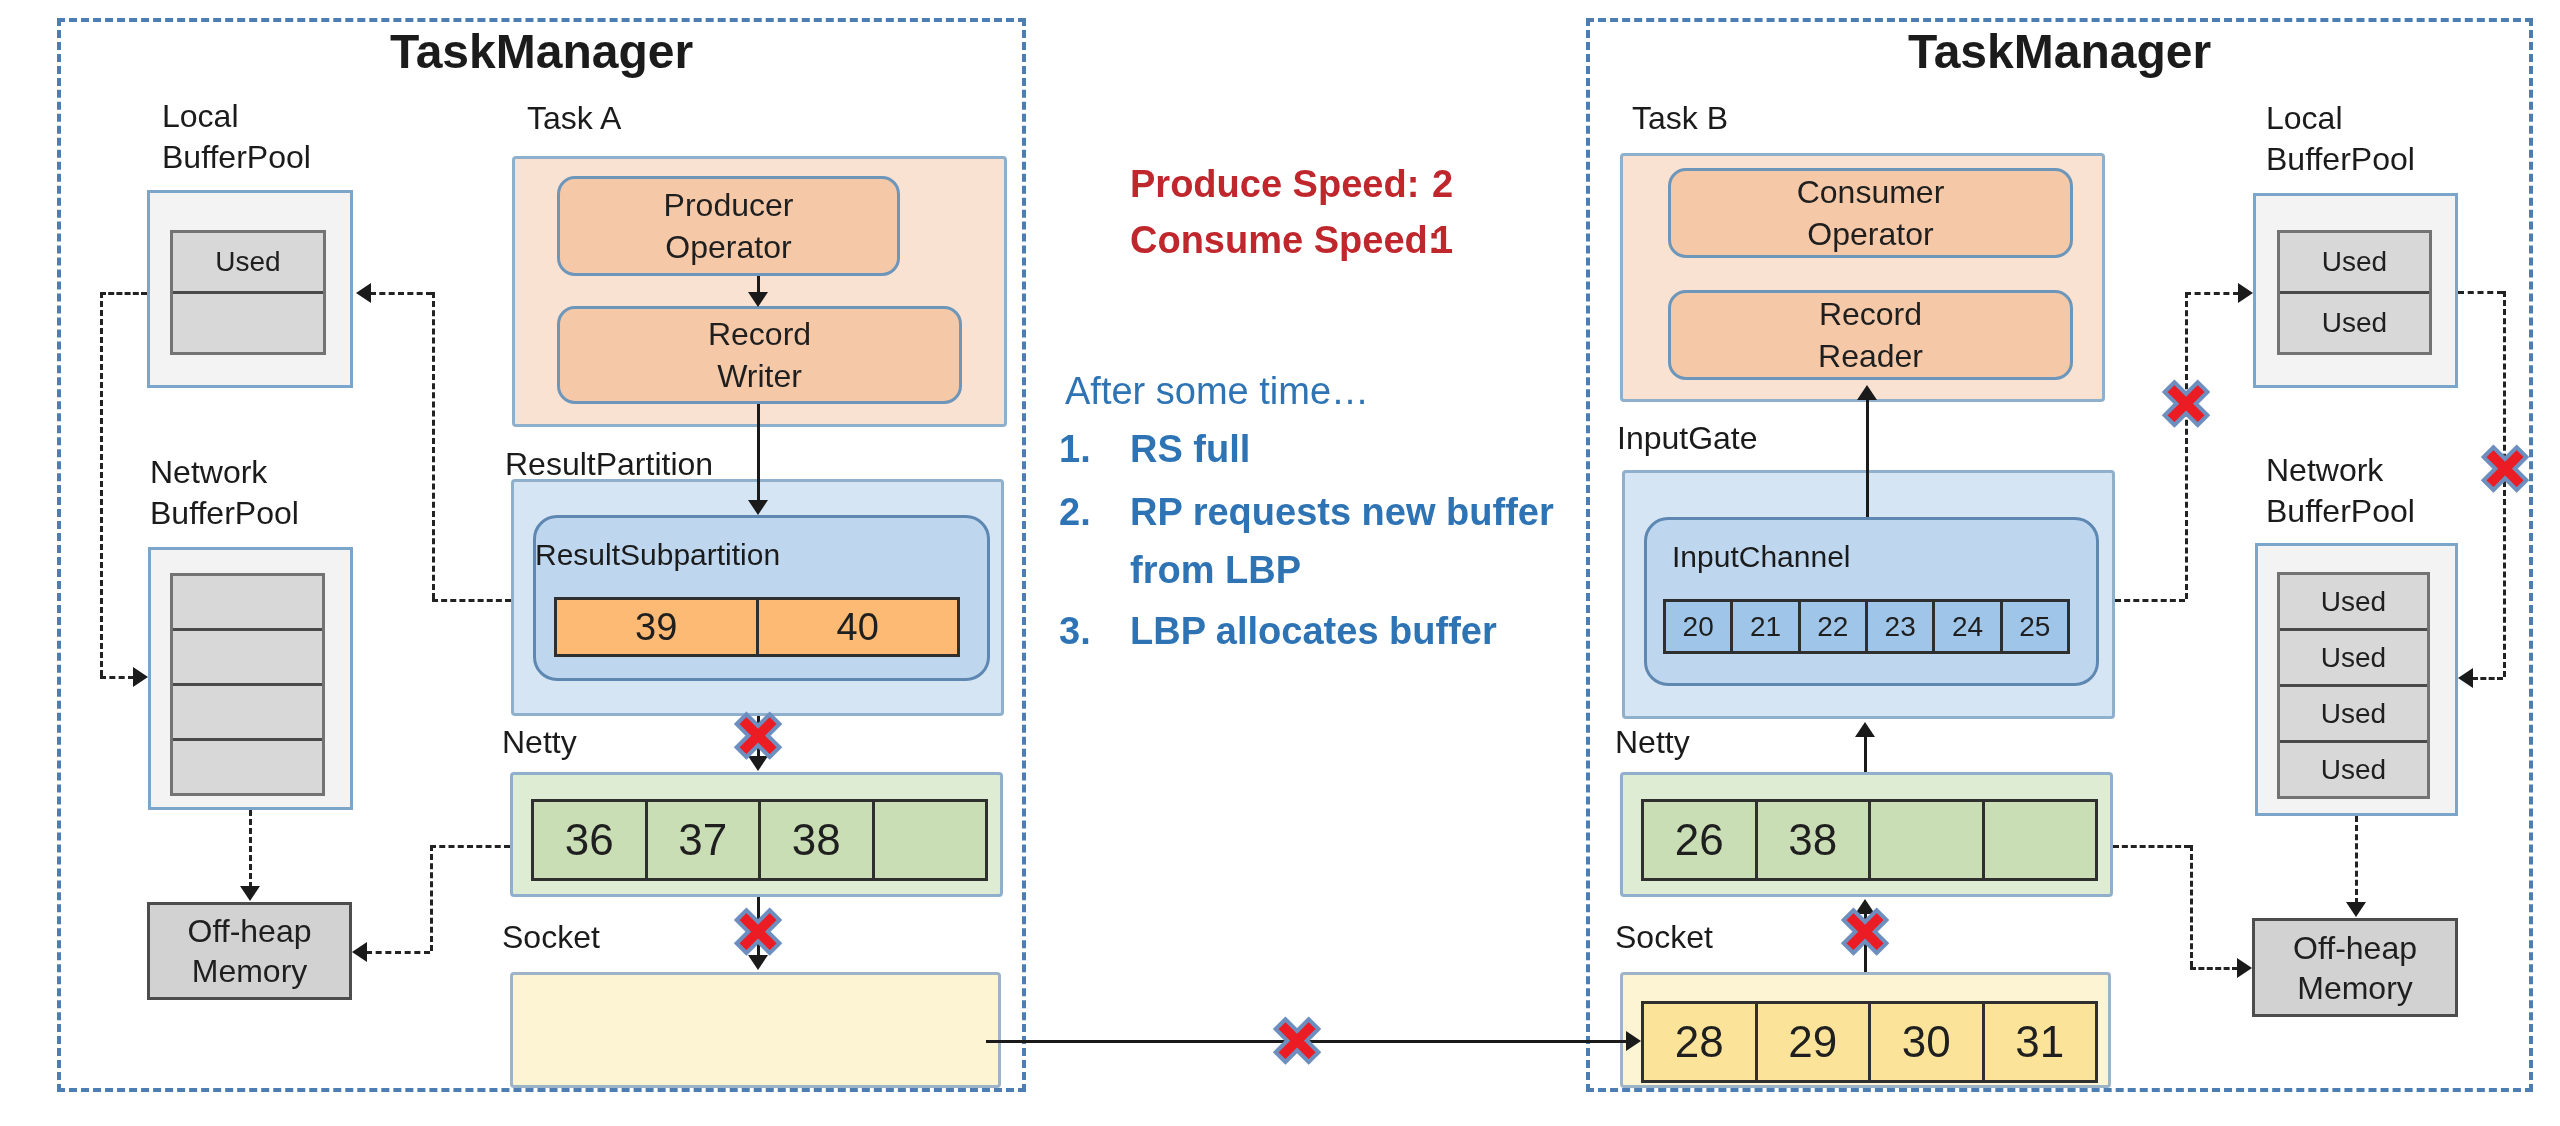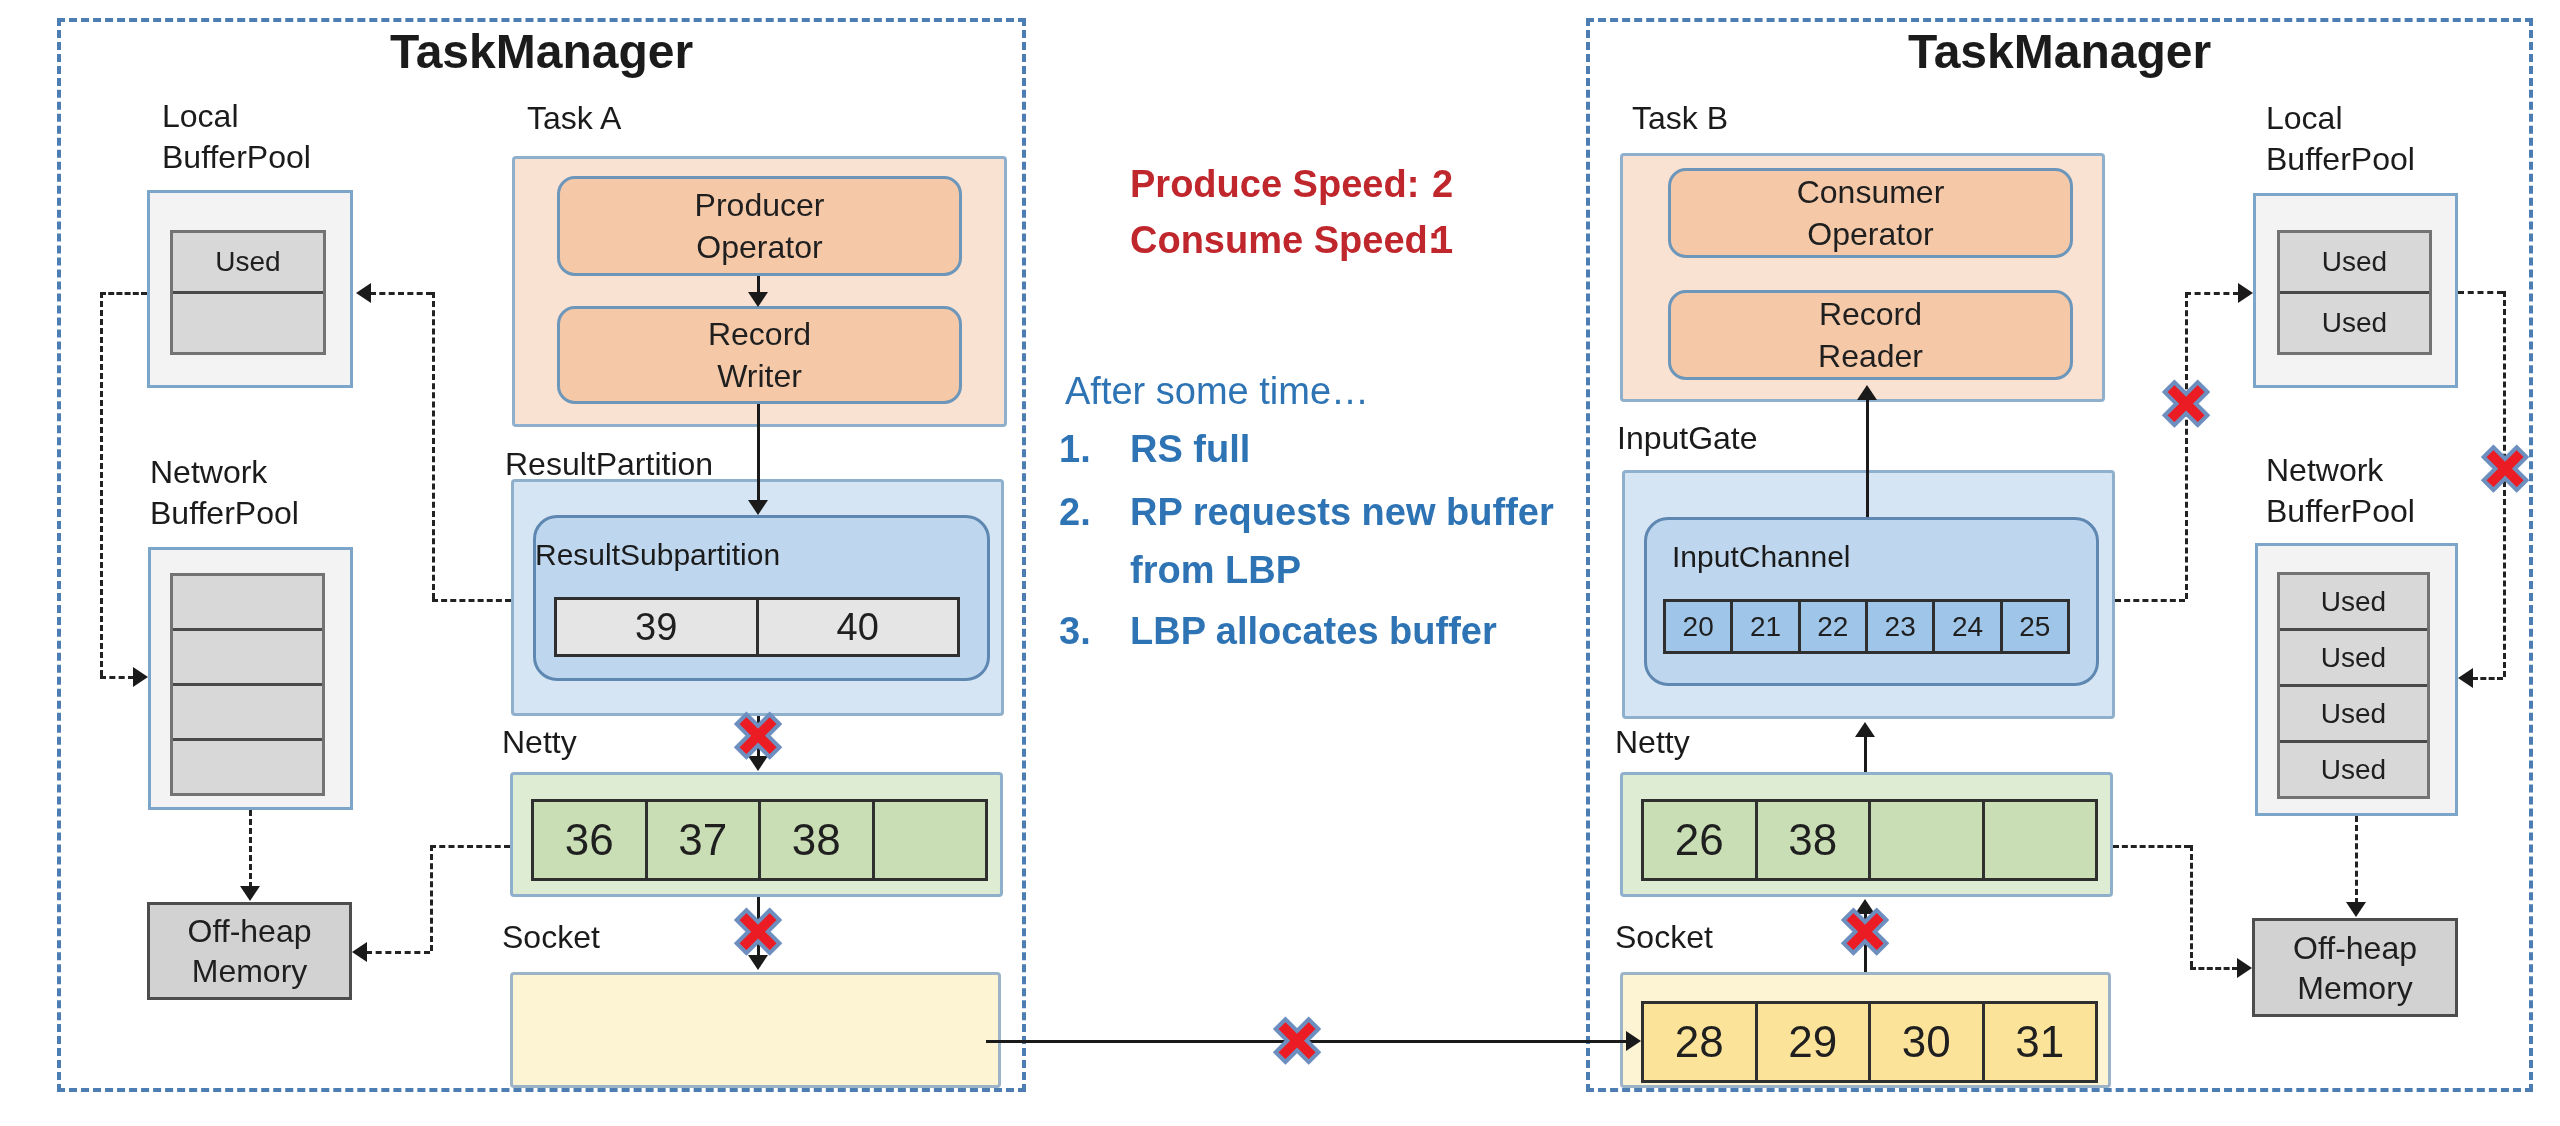--- a/index.html
+++ b/index.html
@@ -21,21 +21,21 @@
   .greenbox{background:#dfecd4;border:3px solid #8fb0cc;border-radius:4px;}
   .yellowbox{background:#fdf4d4;border:3px solid #9db3c8;border-radius:4px;}
   .poolbox{background:#f3f3f3;border:3px solid #7ca6c9;}
   .offheap{background:#d2d2d2;border:3px solid #4d4d4d;
            display:flex;align-items:center;justify-content:center;text-align:center;
            font-size:32px;line-height:40px;white-space:pre-line;}
   .cellrow{display:flex;border:3px solid #2f2f2f;}
   .cellrow .cell{flex:1;border-right:3px solid #2f2f2f;display:flex;
                  align-items:center;justify-content:center;}
   .cellrow .cell:last-child{border-right:none;}
-  .blue-cells .cell{background:#e5e5e5;font-size:38px;}
+  .blue-cells .cell{background:#fdba74;font-size:38px;}
   .ic-cells .cell{background:#9fc5e8;font-size:28px;}
   .green-cells .cell{background:#c9deb5;font-size:44px;}
   .yellow-cells .cell{background:#fbe49a;font-size:44px;}
   .cellcol{border:3px solid #737373;}
   .cellcol .vcell{background:#d8d8d8;border-top:3px solid #4a4a4a;display:flex;
                   align-items:center;justify-content:center;font-size:28px;}
   .cellcol .vcell:first-child{border-top:none;}
   .vsolid{width:3px;background:#1a1a1a;}
   .hsolid{height:3px;background:#1a1a1a;}
   .hdash{height:0;border-top:3px dashed #222222;}
@@ -92,21 +92,21 @@
       </div>
   </div>
 
   <div class="abs offheap" style="left:147px;top:902px;width:205px;height:98px;">
     <span>Off-heap
 Memory</span>
   </div>
 
   <div class="abs lbl" style="left:527px;top:98px;">Task A</div>
   <div class="abs taskbox" style="left:512px;top:156px;width:495px;height:271px;"></div>
-  <div class="abs opbox" style="left:557px;top:176px;width:405px;height:100px;">
+  <div class="abs opbox" style="left:557px;top:176px;width:343px;height:100px;">
     <span>Producer
 Operator</span>
   </div>
   <div class="abs opbox" style="left:557px;top:306px;width:405px;height:98px;">
     <span>Record
 Writer</span>
   </div>
 
   <div class="abs lbl" style="left:505px;top:444px;">ResultPartition</div>
   <div class="abs bluebox" style="left:511px;top:479px;width:493px;height:237px;"></div>

